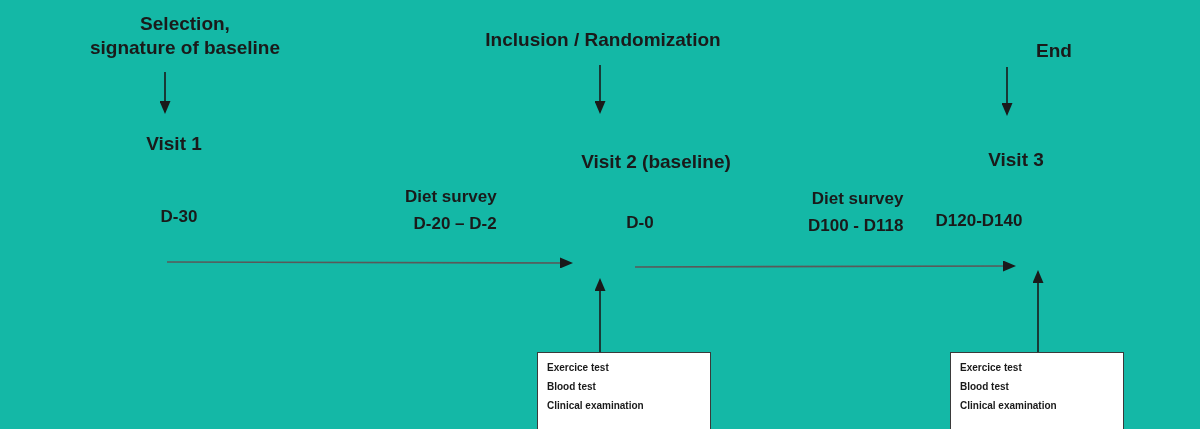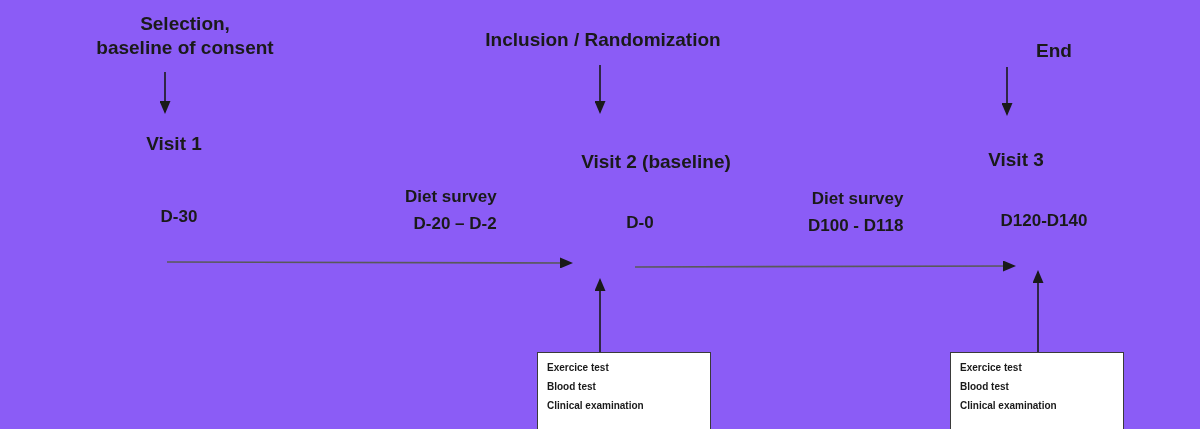--- a/index.html
+++ b/index.html
@@ -1,21 +1,21 @@
 <!DOCTYPE html>
 <html><head>
 <meta charset="utf-8">
 <style>
   * { margin: 0; padding: 0; box-sizing: border-box; }
   html, body { background: #ffffff; }
   .canvas {
     position: relative;
     width: 1200px;
     height: 429px;
-    background: #8b5cf6;
+    background: #14b8a6;
     font-family: "Liberation Sans", "DejaVu Sans", sans-serif;
     color: #1a1a1a;
     overflow: hidden;
   }
   .abs { position: absolute; white-space: nowrap; }
   .centered { transform: translateX(-50%); text-align: center; }
   .event-label {
     font-size: 19px;
     font-weight: bold;
     line-height: 24px;
@@ -72,38 +72,38 @@
 
     <line x1="167" y1="262" x2="571" y2="263" stroke="#595959" stroke-width="1.6" marker-end="url(#ah)"></line>
     <line x1="635" y1="267" x2="1014" y2="266" stroke="#595959" stroke-width="1.6" marker-end="url(#ah)"></line>
 
     <line x1="600" y1="352" x2="600" y2="280" stroke="#1a1a1a" stroke-width="1.6" marker-end="url(#ah)"></line>
     <line x1="1038" y1="352" x2="1038" y2="272" stroke="#1a1a1a" stroke-width="1.6" marker-end="url(#ah)"></line>
   </svg>
 
   <div class="abs centered event-label" style="left:185px; top:12px;">
     <div>Selection,</div>
-    <div>baseline of consent</div>
+    <div>signature of baseline</div>
   </div>
 
   <div class="abs centered event-label" style="left:603px; top:28px;">Inclusion / Randomization</div>
 
   <div class="abs centered event-label" style="left:1006px; top:39px;margin-left:48px;">End</div>
 
   <div class="abs centered visit-label" style="left:174px; top:133px;">Visit 1</div>
 
   <div class="abs centered visit-label" style="left:656px; top:151px;">Visit 2 (baseline)</div>
 
   <div class="abs centered visit-label" style="left:1016px; top:149px;">Visit 3</div>
 
   <div class="abs centered day-label" style="left:167px; top:207px;">D-30</div>
 
   <div class="abs centered day-label" style="left:628px; top:213px;">D-0</div>
 
-  <div class="abs centered day-label" style="left:1032px; top:211px;">D120-D140</div>
+  <div class="abs centered day-label" style="left:967px; top:211px;">D120-D140</div>
 
   <div class="abs diet-survey" style="left:405px; top:183px;">
     <div>Diet survey</div>
     <div>D-20 – D-2</div>
   </div>
 
   <div class="abs diet-survey" style="left:808px; top:185px;">
     <div>Diet survey</div>
     <div>D100 - D118</div>
   </div>

